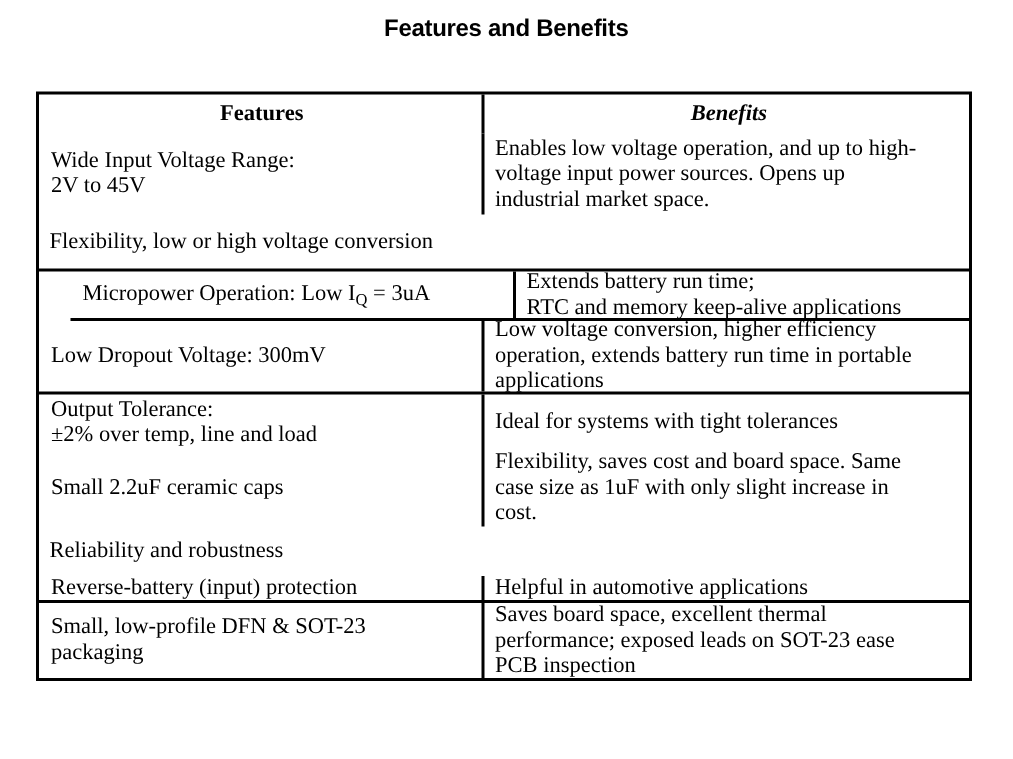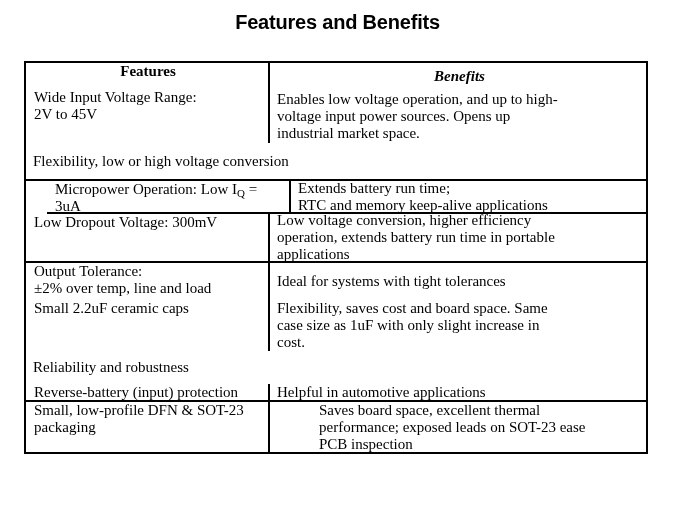--- a/index.html
+++ b/index.html
@@ -9,21 +9,21 @@
     position: relative;
     font-family: "Liberation Serif", serif;
     overflow: hidden;
   }
   .title {
     position: absolute;
     top: 11px; left: 0; width: 675px;
     text-align: center;
     font-family: "Liberation Sans", sans-serif;
     font-weight: bold;
-    font-size: 20px;
+    font-size: 16px;
     letter-spacing: -0.2px;
     color: #000000;
   }
   .fb-table {
     position: absolute;
     left: 24px; top: 61px;
     width: 624px;
     box-sizing: border-box;
     border: 2px solid #000000;
     background: #ffffff;
@@ -35,24 +35,25 @@
   }
   .trow.bb { border-bottom: 2px solid #000000; }
   .cell {
     box-sizing: border-box;
     color: #000000;
     font-size: 15px;
     line-height: 17px;
   }
   .cell .txt { white-space: pre-line; }
   .cell.left {
-    width: 244px;
+    width: 297px;
     align-self: stretch;
     border-right: 2px solid #000000;
     display: flex;
+    align-items: center;
     padding: 0 6px 0 8px;
   }
   .cell.right {
     flex: 1;
     padding: 0 4px 0 7px;
   }
   .hdr .cell { font-weight: bold; }
   .hdr .cell.left { justify-content: center; }
   .hdr .cell.right { text-align: center; font-style: italic; }
   sub.iq {
@@ -63,21 +64,21 @@
   
   .rh { height: 26px; }
   .r1a { height: 54px; }
   .r1b { height: 38px; }
   .r2  { height: 33px; margin-left: 21px; }
   .r3  { height: 49px; }
   .r4a { height: 37px; }
   .r4b { height: 51px; }
   .r4c { height: 33px; }
   .r4d { height: 18px; }
-  .r5  { height: 50px; gap: 42px; }
+  .r5  { height: 50px; }
 </style>
 </head>
 <body>
 
 <div class="title">Features and Benefits</div>
 
 <div class="fb-table">
 
   <div class="trow rh hdr">
     <div class="cell left">

